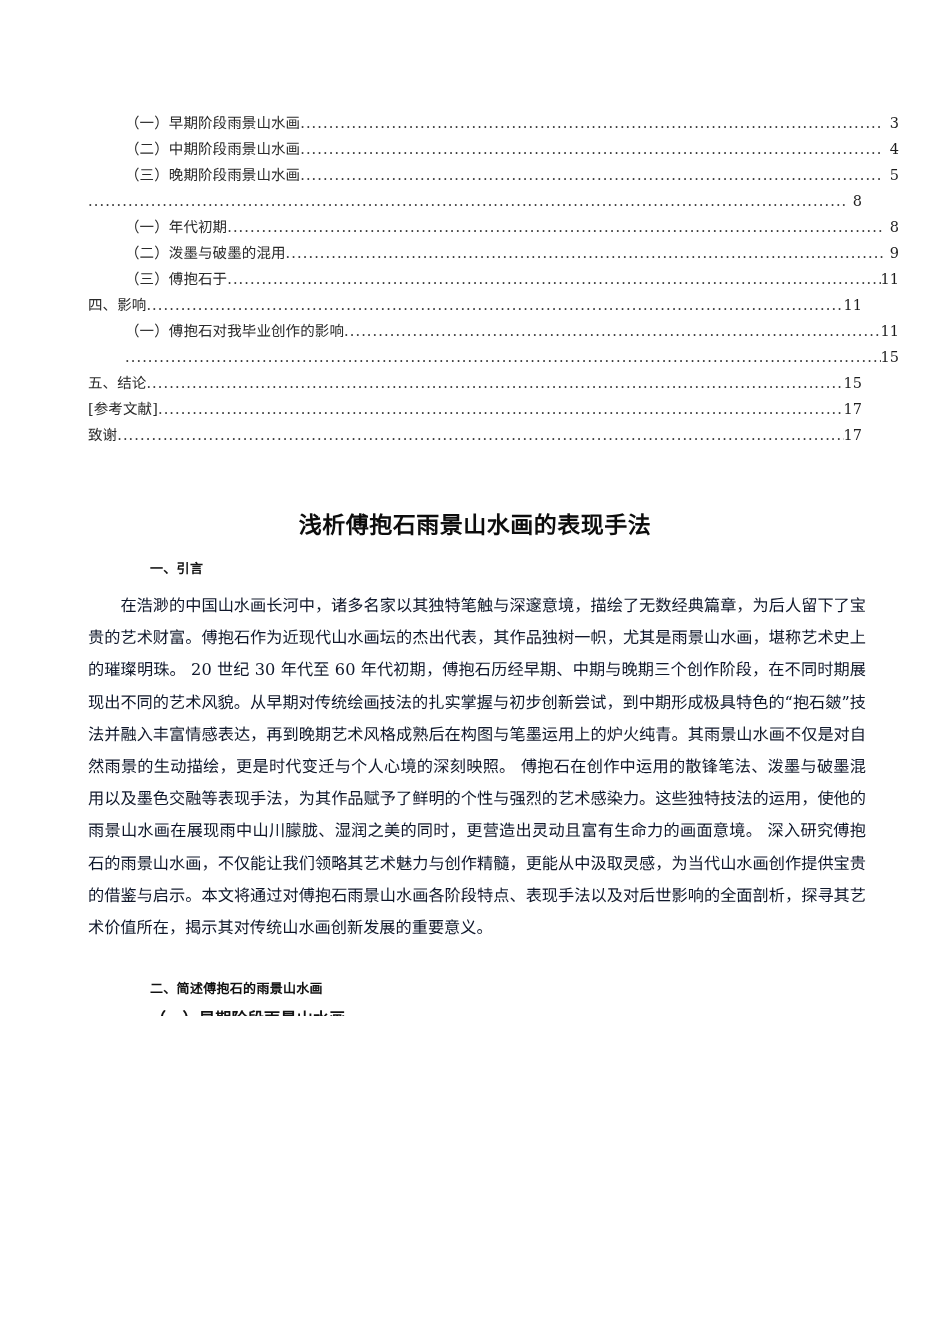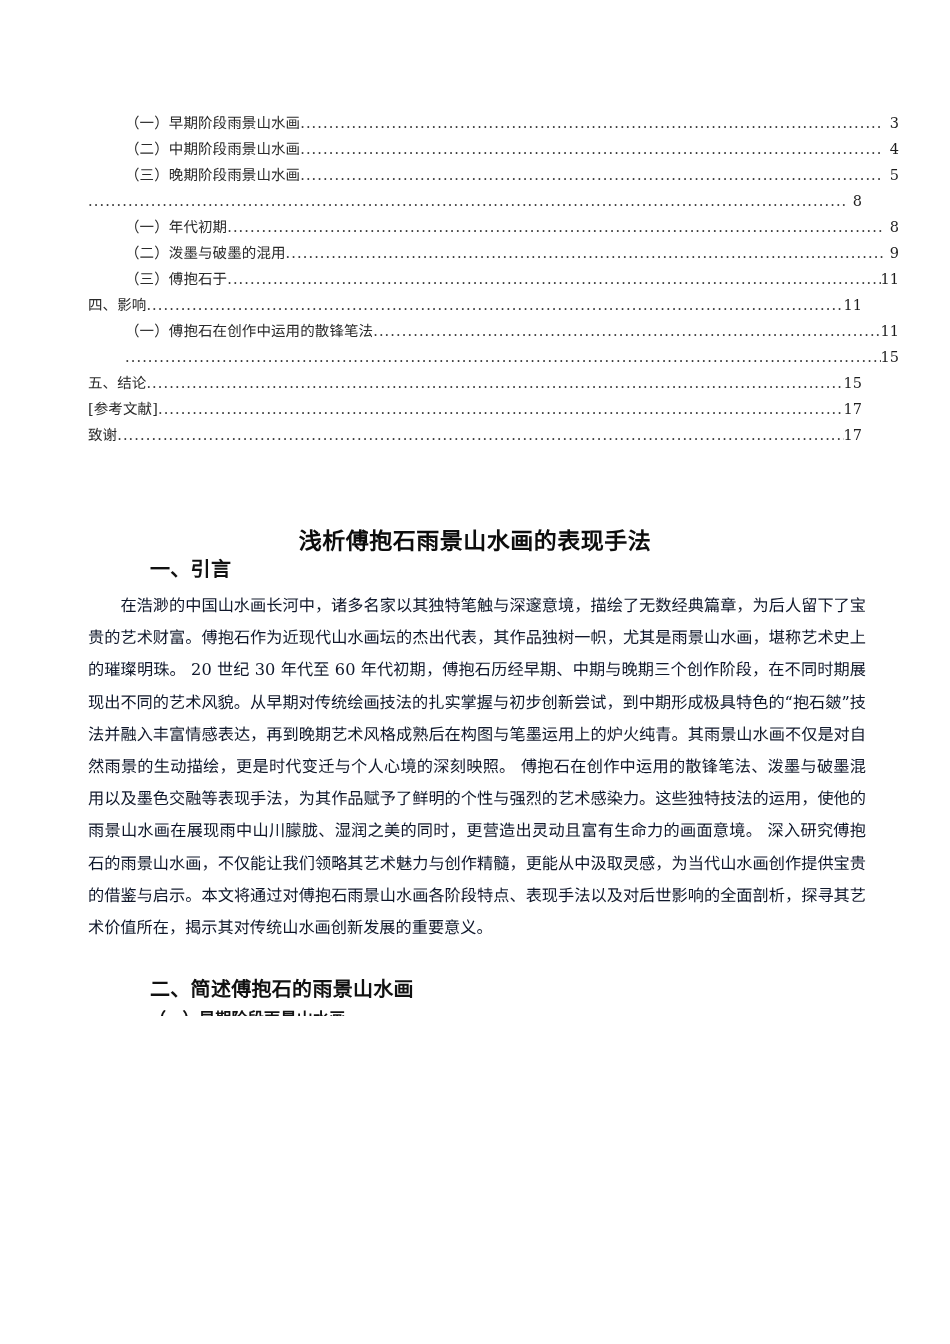--- a/index.html
+++ b/index.html
@@ -69,42 +69,42 @@
     flex: 0 0 auto;
     text-align: right;
     min-width: 16px;
     font-size: 14.5px;
     color: #1d1d1d;
   }
 
   
   .doc-title {
     position: absolute;
-    top: 522px;
+    top: 506px;
     left: 0;
     width: 950px;
     text-align: center;
     font-size: 23px;
     font-weight: bold;
     letter-spacing: 0.5px;
     color: #0d0d0d;
   }
 
   
   .content {
     position: absolute;
     top: 554px;
     left: 88px;
     width: 778px;
   }
 
   h2.sec {
     margin: 0;
     padding: 0 0 0 62px;
-    font-size: 20px;
+    font-size: 13px;
     font-weight: bold;
     line-height: 30px;
     color: #111111;
     letter-spacing: 0.3px;
   }
   h3.subsec {
     margin: 0;
     padding: 0 0 0 62px;
     font-size: 16px;
     font-weight: bold;
@@ -166,21 +166,21 @@
       <span class="toc-label">（三）傅抱石于</span>
       <span class="toc-leader"></span>
       <span class="toc-page">11</span>
     </div>
     <div class="toc-row">
       <span class="toc-label">四、影响</span>
       <span class="toc-leader"></span>
       <span class="toc-page">11</span>
     </div>
     <div class="toc-row lvl2">
-      <span class="toc-label">（一）傅抱石在创作中运用的散锋笔法</span>
+      <span class="toc-label">（一）傅抱石对我毕业创作的影响</span>
       <span class="toc-leader"></span>
       <span class="toc-page">11</span>
     </div>
     <div class="toc-row lvl2">
       <span class="toc-leader"></span>
       <span class="toc-page">15</span>
     </div>
     <div class="toc-row">
       <span class="toc-label">五、结论</span>
       <span class="toc-leader"></span>

